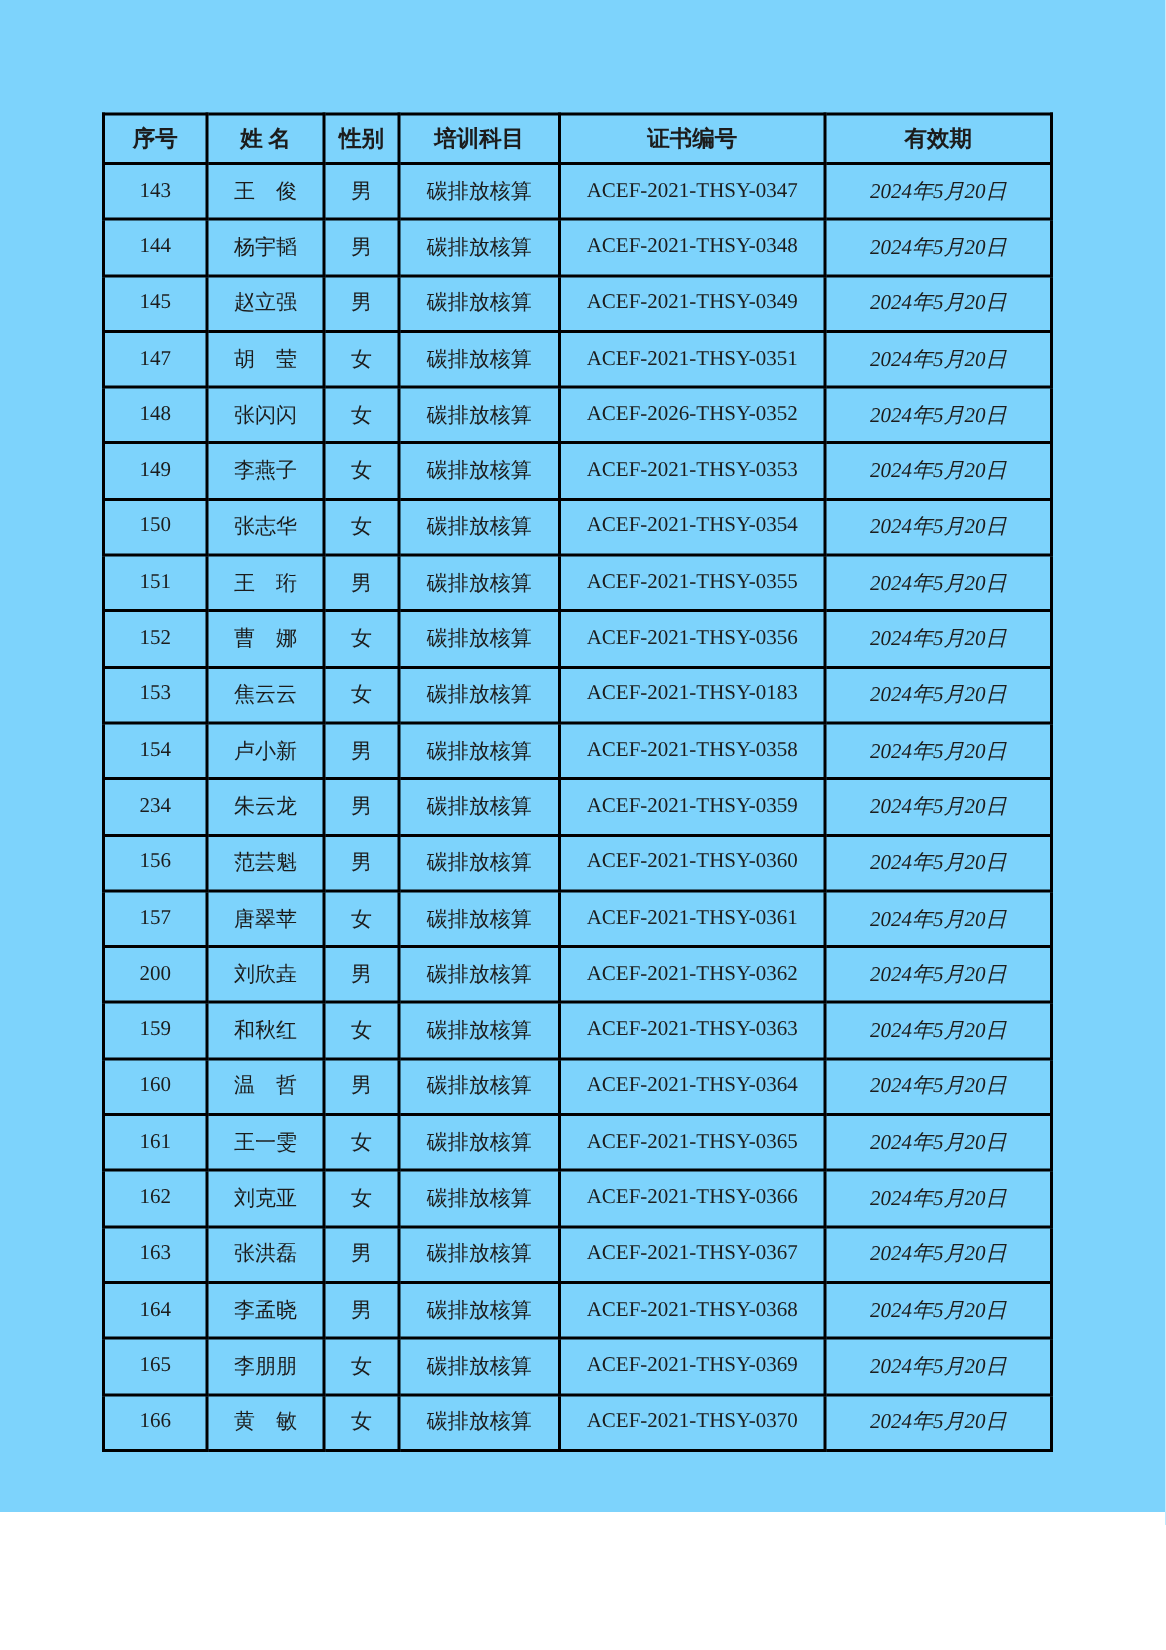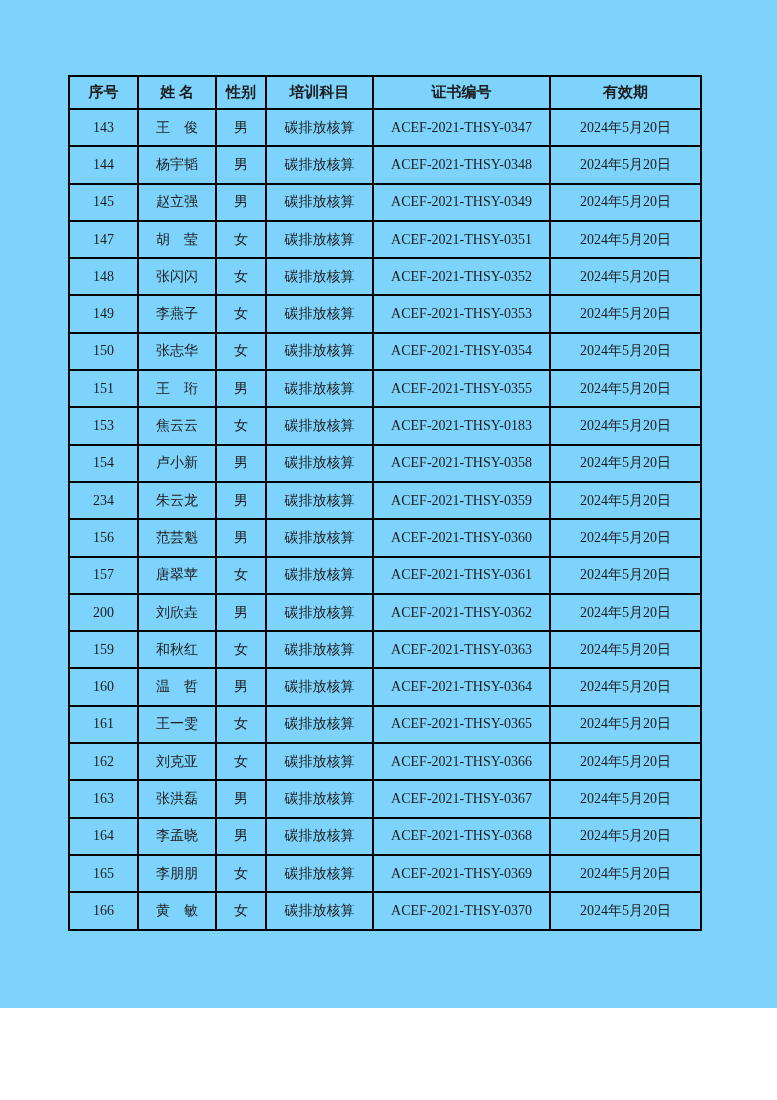--- a/index.html
+++ b/index.html
@@ -36,21 +36,21 @@
   table.cert-table thead th {
     height: 31px;
     font-size: 15px;
     font-weight: bold;
   }
   table.cert-table tbody td {
     height: 35.3px;
     font-size: 14px;
     font-weight: normal;
   }
-  td.col-validity { font-size: 14px; }
+  td.col-validity { font-size: 14px; font-style: italic; }
 </style>
 </head>
 <body>
 
 <div class="page">
   <table class="cert-table">
     <colgroup>
       <col style="width:69px">
       <col style="width:78px">
       <col style="width:50px">
@@ -99,21 +99,21 @@
           <td class="col-gender">女</td>
           <td class="col-subject">碳排放核算</td>
           <td class="col-cert-no">ACEF-2021-THSY-0351</td>
           <td class="col-validity">2024年5月20日</td>
         </tr>
         <tr>
           <td class="col-index">148</td>
           <td class="col-name">张闪闪</td>
           <td class="col-gender">女</td>
           <td class="col-subject">碳排放核算</td>
-          <td class="col-cert-no">ACEF-2021-THSY-0352</td>
+          <td class="col-cert-no">ACEF-2026-THSY-0352</td>
           <td class="col-validity">2024年5月20日</td>
         </tr>
         <tr>
           <td class="col-index">149</td>
           <td class="col-name">李燕子</td>
           <td class="col-gender">女</td>
           <td class="col-subject">碳排放核算</td>
           <td class="col-cert-no">ACEF-2021-THSY-0353</td>
           <td class="col-validity">2024年5月20日</td>
         </tr>
@@ -124,20 +124,28 @@
           <td class="col-subject">碳排放核算</td>
           <td class="col-cert-no">ACEF-2021-THSY-0354</td>
           <td class="col-validity">2024年5月20日</td>
         </tr>
         <tr>
           <td class="col-index">151</td>
           <td class="col-name">王　珩</td>
           <td class="col-gender">男</td>
           <td class="col-subject">碳排放核算</td>
           <td class="col-cert-no">ACEF-2021-THSY-0355</td>
+          <td class="col-validity">2024年5月20日</td>
+        </tr>
+        <tr>
+          <td class="col-index">152</td>
+          <td class="col-name">曹　娜</td>
+          <td class="col-gender">女</td>
+          <td class="col-subject">碳排放核算</td>
+          <td class="col-cert-no">ACEF-2021-THSY-0356</td>
           <td class="col-validity">2024年5月20日</td>
         </tr>
         <tr>
           <td class="col-index">153</td>
           <td class="col-name">焦云云</td>
           <td class="col-gender">女</td>
           <td class="col-subject">碳排放核算</td>
           <td class="col-cert-no">ACEF-2021-THSY-0183</td>
           <td class="col-validity">2024年5月20日</td>
         </tr>

